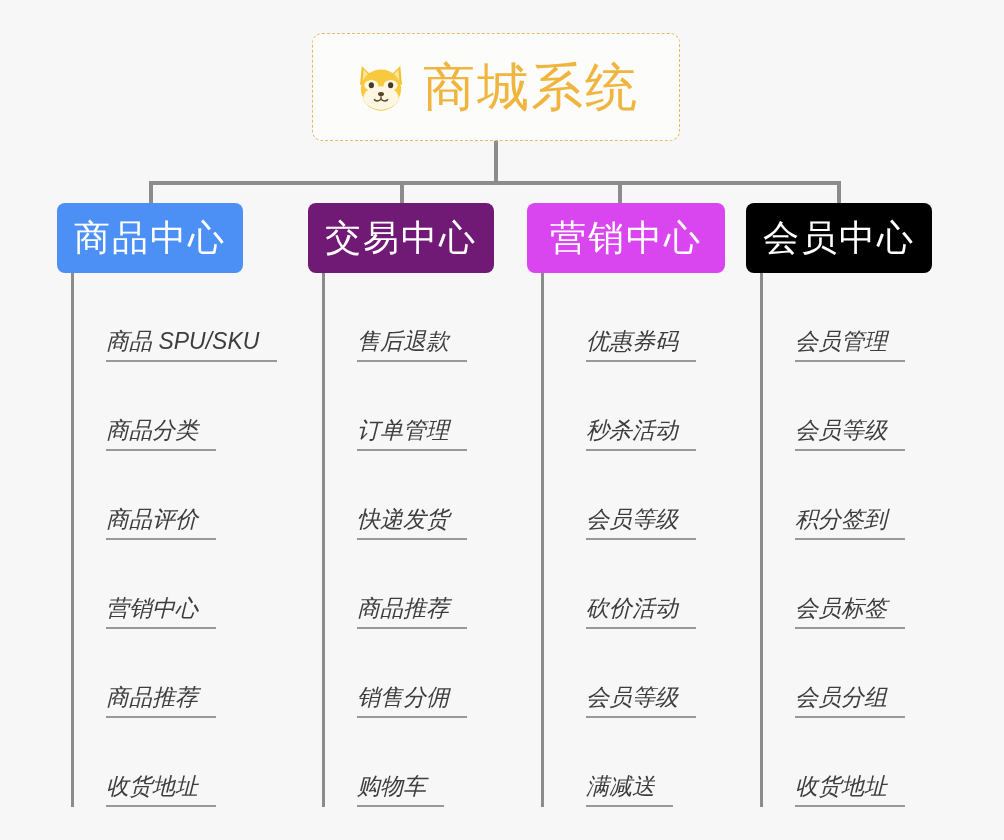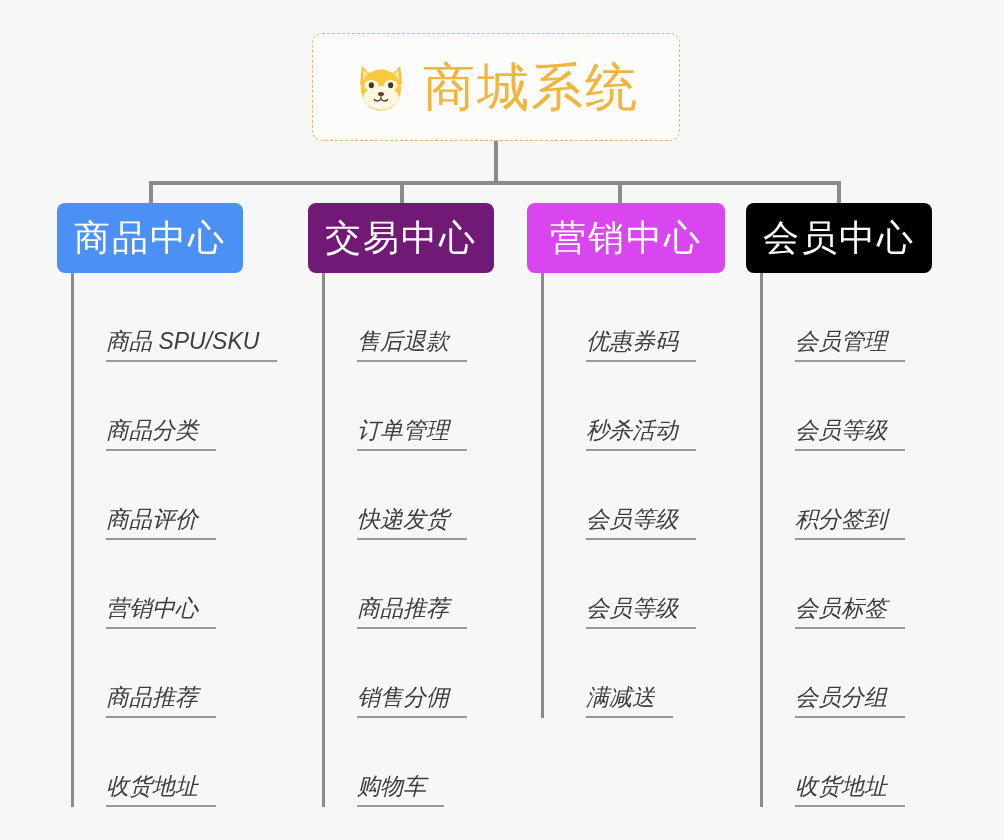--- a/index.html
+++ b/index.html
@@ -180,20 +180,23 @@
       <div class="leaf">
           <span class="leaf-inner">优惠券码</span>
         </div>
       <div class="leaf">
           <span class="leaf-inner">秒杀活动</span>
         </div>
       <div class="leaf">
           <span class="leaf-inner">会员等级</span>
         </div>
       <div class="leaf">
+          <span class="leaf-inner">砍价活动</span>
+        </div>
+      <div class="leaf">
           <span class="leaf-inner">会员等级</span>
         </div>
       <div class="leaf">
           <span class="leaf-inner">满减送</span>
         </div>
     </div>
   </div>
 
   <div class="column" style="left:746px;">
     <div class="cat-box" style="width:186px;background:#000000;">

